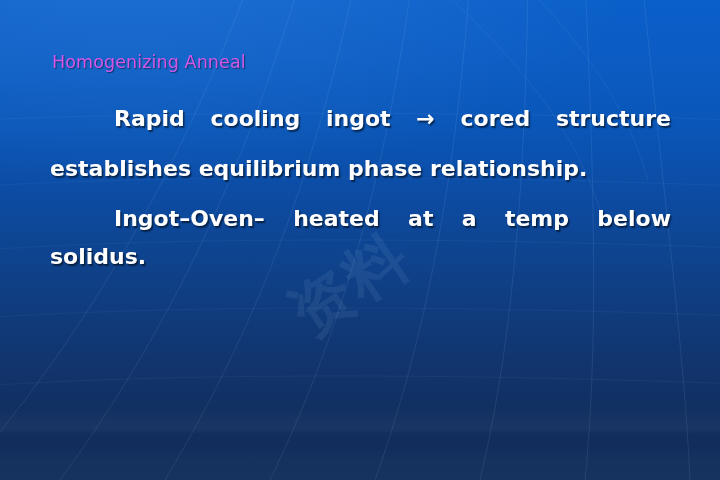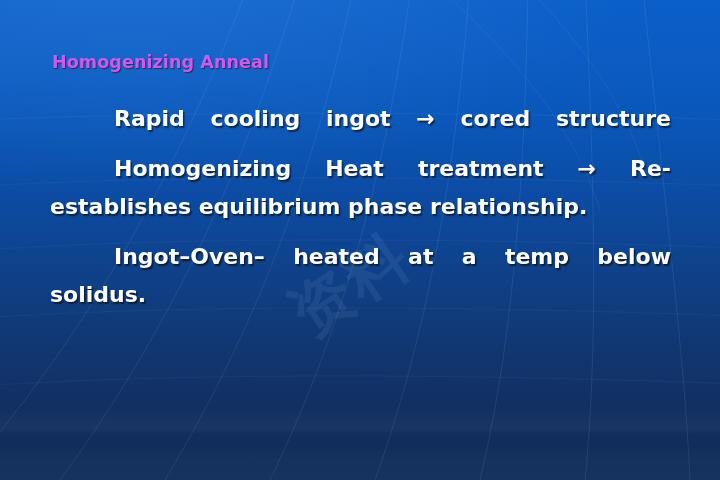--- a/index.html
+++ b/index.html
@@ -77,21 +77,21 @@
     left: 0; top: 0;
     width: 720px;
     height: 480px;
   }
 
   #slide-title {
     position: absolute;
     left: 52px;
     top: 52px;
     font-size: 17.5px;
-    font-weight: bold;
+    font-weight: normal;
     color: #d457ea;
     letter-spacing: 0.1px;
     text-shadow: 1px 1px 1px rgba(0,0,0,0.45);
     white-space: nowrap;
   }
 
   #body-block {
     position: absolute;
     left: 50px;
     top: 100px;
@@ -161,21 +161,20 @@
 
     <div id="slide-title">Homogenizing Anneal</div>
 
     <div id="body-block">
 
       <p class="para">
         <span class="jline first">Rapid cooling ingot → cored structure</span>
       </p>
 
       <p class="para">
-        <span class="jline first">Homogenizing Heat treatment → Re-</span>
         <span class="jline last">establishes equilibrium phase relationship.</span>
       </p>
 
       <p class="para">
         <span class="jline first">Ingot–Oven– heated at a temp below solidus.</span>
       </p>
 
     </div>
   </div>
 </div>

